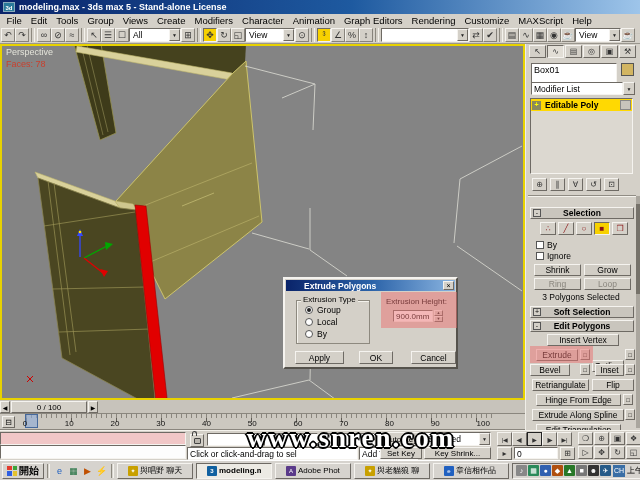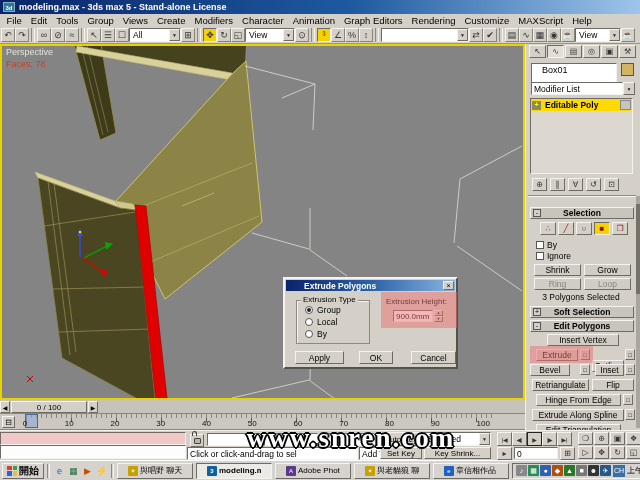--- a/index.html
+++ b/index.html
@@ -283,21 +283,21 @@
         <div class="ibtn">
           <span>◎</span>
         </div>
         <div class="ibtn">
           <span>▣</span>
         </div>
         <div class="ibtn">
           <span>⚒</span>
         </div>
       </div>
-    <div class="abs inset" style="left:5px;top:19px;width:86px;height:25px;font-size:9px;padding:1px 10px;">Box01</div>
+    <div class="abs inset" style="left:5px;top:19px;width:86px;height:25px;font-size:9px;padding:1px 2px;">Box01</div>
     <div class="abs" style="left:95px;top:19px;width:13px;height:13px;background:#d2b562;border:1px solid #555;"></div>
     <div class="abs inset" style="left:5px;top:38px;width:92px;height:13px;font-size:8.5px;padding:1px 2px;">Modifier List</div>
     <div class="abs dda" style="left:97px;top:38px;width:12px;height:13px;">▼</div>
     <div class="stackbox">
       <div class="stackrow">
         <span class="plusbox">+</span>
         <span>Editable Poly</span>
         <span class="bulb"></span>
       </div>
     </div>

